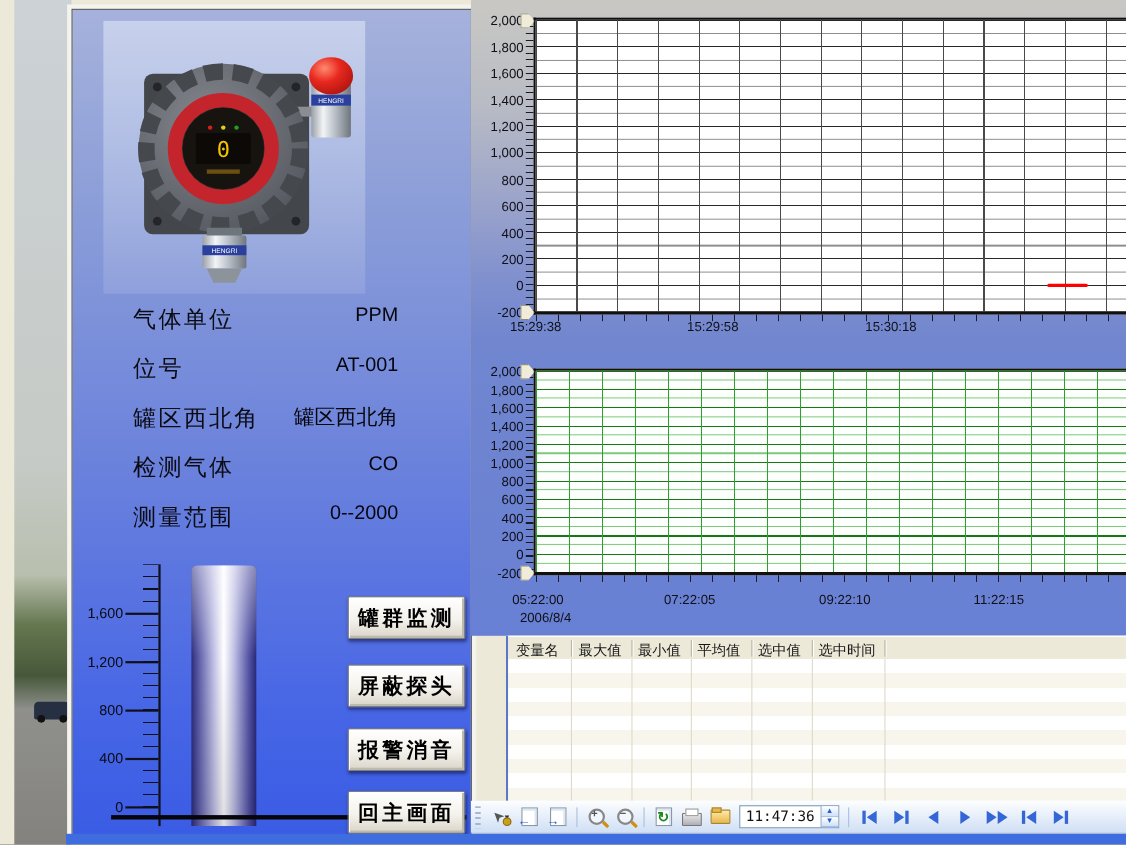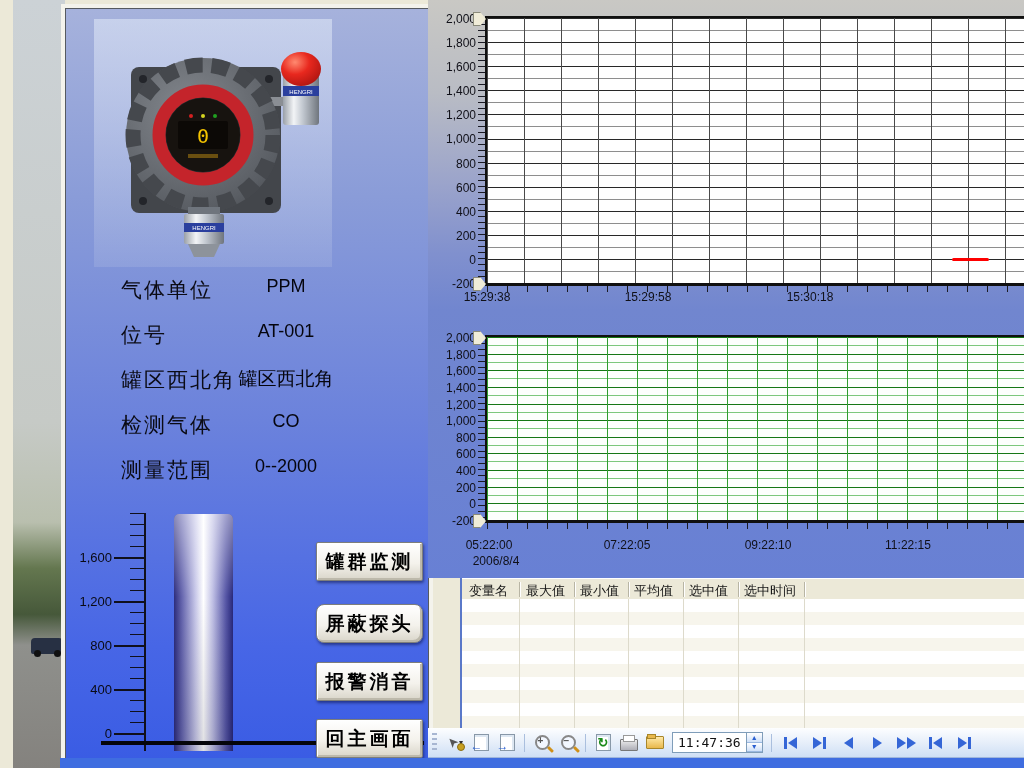--- a/index.html
+++ b/index.html
@@ -12,21 +12,21 @@
   #wallpaper .car{position:absolute;left:18px;top:638px;width:34px;height:16px;background:#273043;border-radius:4px 6px 2px 2px;}
   #wallpaper .car::after{content:'';position:absolute;left:3px;bottom:-3px;width:7px;height:7px;background:#111;border-radius:50%;box-shadow:20px 0 0 #111;}
 
   
   #panel{left:65px;top:8px;width:362px;height:750px;border:1px solid #565a60;box-shadow:0 0 0 4px #f4f3ec;
     background:linear-gradient(180deg,#a6b2dc 0%,#8a9cd8 25%,#6b82dc 55%,#4766e6 85%,#3a5ce4 100%);overflow:hidden;}
   #photoBack{left:28px;top:10px;width:238px;height:248px;
     background:linear-gradient(180deg,rgba(222,230,246,.6),rgba(196,206,232,.2));}
   .field-row{position:absolute;left:0;width:100%;height:32px;}
   .field-label{position:absolute;left:55px;font-family:"Liberation Serif",serif;font-size:21px;color:#0b0b14;letter-spacing:2px;}
-  .field-value{position:absolute;left:150px;width:140px;text-align:center;font-size:18px;color:#05050d;font-family:"Liberation Sans",sans-serif;}
+  .field-value{position:absolute;left:156px;width:140px;text-align:right;font-size:18px;color:#05050d;font-family:"Liberation Sans",sans-serif;}
   .field-value.cjk{font-family:Liberation Sans, sans-serif;font-size:19px;}
 
   
   #gaugeAxis{left:78px;top:504px;width:2px;height:238px;background:#10101c;}
   #gaugeMinor{left:64px;top:504px;width:14px;height:221px;
     background:repeating-linear-gradient(180deg,#10101c 0 1px,transparent 1px 11px);}
   .gtick{position:absolute;left:48px;width:30px;height:2px;background:#10101c;}
   .glabel{position:absolute;left:2px;width:44px;text-align:right;font-size:13px;color:#0a0a14;}
   #gaugeBar{left:108px;top:505px;width:59px;height:237px;border-radius:5px 5px 0 0;
     background:linear-gradient(90deg,#2c2c7c 0%,#6868b0 14%,#c6c6e8 36%,#ffffff 50%,#bebee4 66%,#5656a6 88%,#28287a 100%);}
@@ -210,21 +210,21 @@
         <div class="gtick abs" style="top: 680px;"></div>
         <div class="glabel abs" style="top: 673px;">400</div>
         <div class="gtick abs" style="top: 724px;"></div>
         <div class="glabel abs" style="top: 717px;">0</div>
       </div>
     <div id="gaugeBar" class="abs"></div>
     <div id="baseline" class="abs"></div>
 
     <div id="panelButtons">
         <div class="hmi-btn" style="top: 533px;">罐群监测</div>
-        <div class="hmi-btn" style="top: 595px; border-radius: 8px;">屏蔽探头</div>
+        <div class="hmi-btn" style="top: 595px;">屏蔽探头</div>
         <div class="hmi-btn" style="top: 653px;">报警消音</div>
         <div class="hmi-btn" style="top: 710px;">回主画面</div>
       </div>
   </div>
 
   <div id="right" class="abs">
 
     <div id="trend1" class="abs">
       <div id="plot1" class="plot"></div>
       <div class="ytickstrip" style="top:18px;height:265px;"></div>

